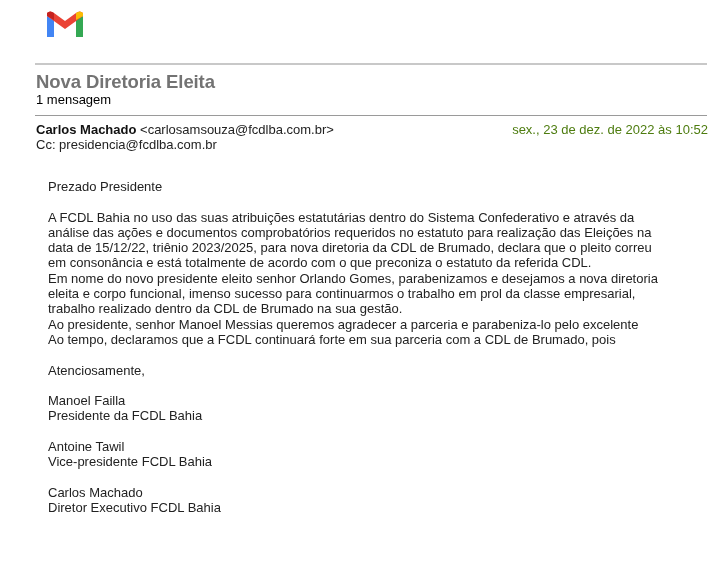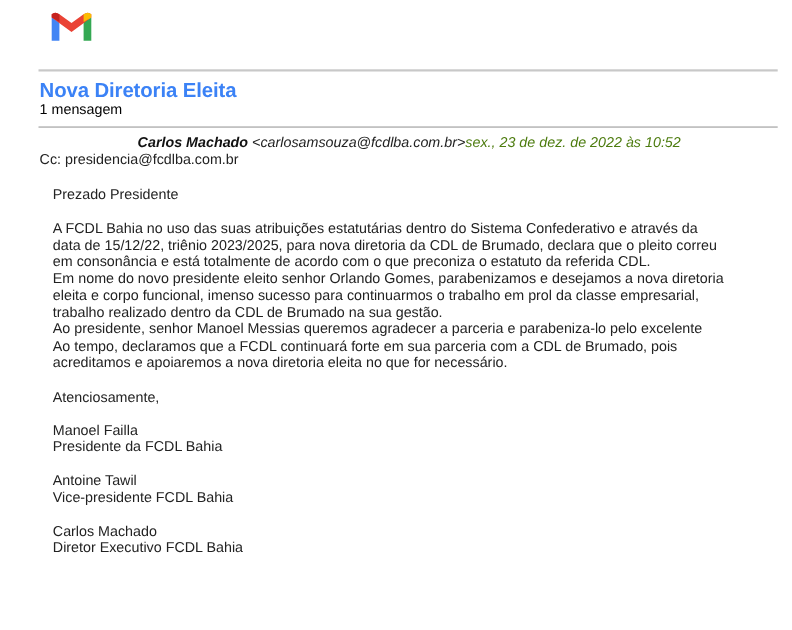--- a/index.html
+++ b/index.html
@@ -6,30 +6,30 @@
     body {
       width: 720px; height: 573px; background: #ffffff; overflow: hidden;
       font-family: "Liberation Sans", "DejaVu Sans", sans-serif; color: #222222;
       position: relative;
     }
     .logo { position: absolute; left: 44px; top: 8px; width: 42px; height: 32px; }
     .divider { position: absolute; left: 35px; width: 672px; height: 2px; background: #c8c8c8; }
     .divider.d1 { top: 63px; }
     .divider.d2 { top: 115px; height: 1px; background: #9a9a9a; }
     .title {
-      position: absolute; left: 36px; top: 71px; font-size: 18.5px; font-weight: bold; color: #3b82f6;
+      position: absolute; left: 36px; top: 71px; font-size: 18.5px; font-weight: bold; color: #737373;
       margin: 0; letter-spacing: -0.1px;
     }
     .count { position: absolute; left: 36px; top: 92px; font-size: 13px; color: #000000; }
     .header { position: absolute; left: 36px; top: 122px; width: 672px; font-size: 13px; line-height: 15.3px; }
-    .header .row { display: flex; justify-content: center; white-space: nowrap; font-style: italic; }
+    .header .row { display: flex; justify-content: space-between; white-space: nowrap; }
     .sender-name { font-weight: bold; color: #111111; }
     .date { color: #4d7c0f; }
     .body {
-      position: absolute; left: 48px; top: 169px; width: 668px; font-size: 13px; line-height: 15.3px;
+      position: absolute; left: 48px; top: 179px; width: 668px; font-size: 13px; line-height: 15.3px;
       color: #222222;
     }
     .body p { margin: 0; }
     .body .gap { height: 15.3px; }
   </style>
 </head>
 <body>
 
 <svg class="logo" viewBox="0 0 42 32">
   <path d="M3 8 L3 29 L10 29 L10 12 Z" fill="#4285F4"></path>
@@ -54,28 +54,28 @@
     </span>
     <span class="date">sex., 23 de dez. de 2022 às 10:52</span>
   </div>
   <div>Cc: presidencia@fcdlba.com.br</div>
 </div>
 
 <div class="body">
   <p>Prezado Presidente</p>
   <div class="gap"></div>
   <p>A FCDL Bahia no uso das suas atribuições estatutárias dentro do Sistema Confederativo e através da</p>
+  <p>análise das ações e documentos comprobatórios requeridos no estatuto para realização das Eleições na</p>
   <p>data de 15/12/22, triênio 2023/2025, para nova diretoria da CDL de Brumado, declara que o pleito correu</p>
   <p>em consonância e está totalmente de acordo com o que preconiza o estatuto da referida CDL.</p>
   <p>Em nome do novo presidente eleito senhor Orlando Gomes, parabenizamos e desejamos a nova diretoria</p>
   <p>eleita e corpo funcional, imenso sucesso para continuarmos o trabalho em prol da classe empresarial,</p>
   <p>trabalho realizado dentro da CDL de Brumado na sua gestão.</p>
   <p>Ao presidente, senhor Manoel Messias queremos agradecer a parceria e parabeniza-lo pelo excelente</p>
   <p>Ao tempo, declaramos que a FCDL continuará forte em sua parceria com a CDL de Brumado, pois</p>
-  <p>acreditamos e apoiaremos a nova diretoria eleita no que for necessário.</p>
   <div class="gap"></div>
   <p>Atenciosamente,</p>
   <div class="gap"></div>
   <p>Manoel Failla</p>
   <p>Presidente da FCDL Bahia</p>
   <div class="gap"></div>
   <p>Antoine Tawil</p>
   <p>Vice-presidente FCDL Bahia</p>
   <div class="gap"></div>
   <p>Carlos Machado</p>

